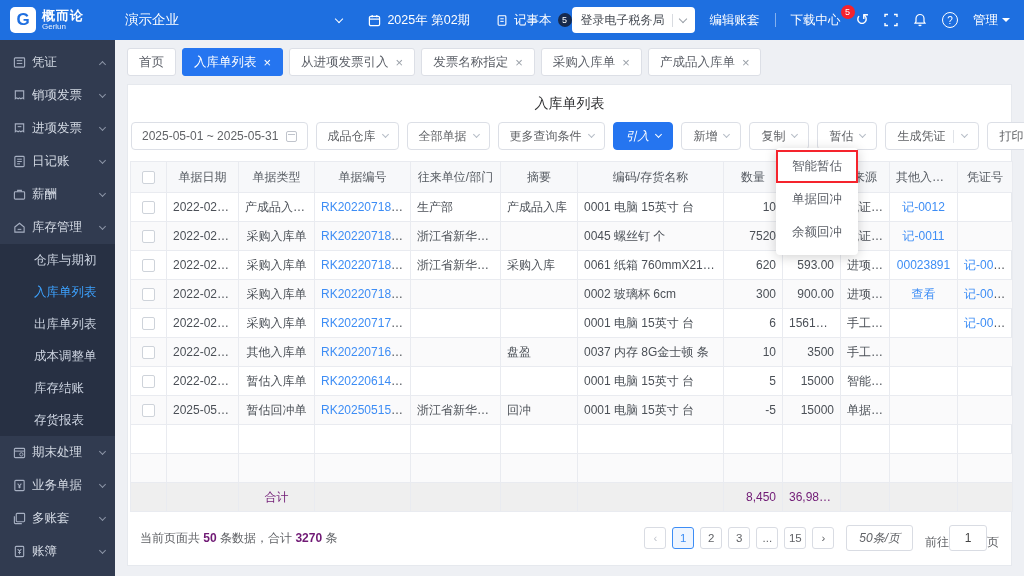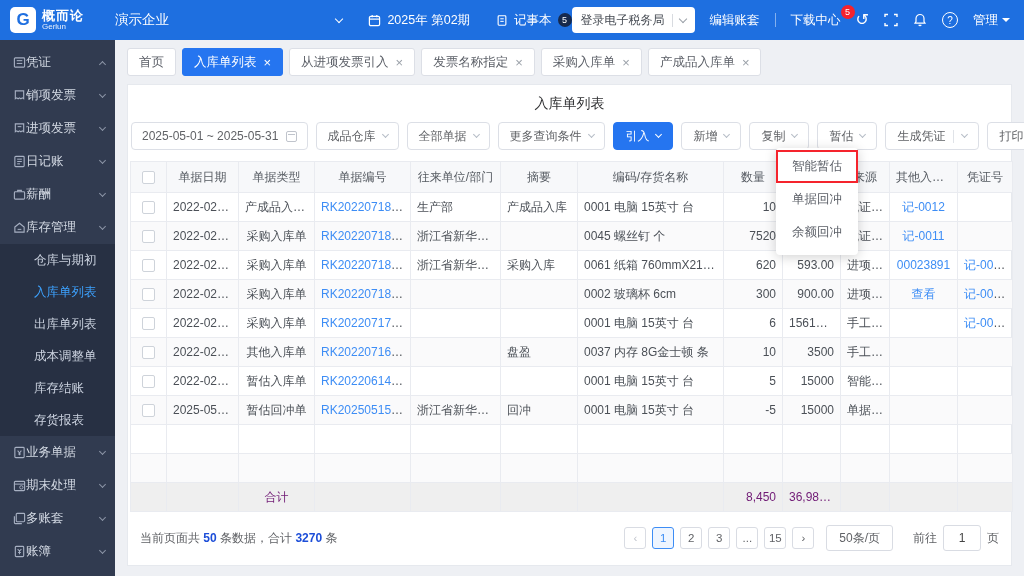--- a/index.html
+++ b/index.html
@@ -7,21 +7,21 @@
   body { font-family:"Liberation Sans","DejaVu Sans",sans-serif; font-size:12px; color:#333; background:#eef0f4; position:relative; }
   .app { display:flex; flex-direction:column; width:1024px; height:576px; }
 
   
   .topbar { height:40px; background:#1e6fe0; display:flex; align-items:center; color:#fff; flex:0 0 40px; padding-right:14px; }
   .logo { width:115px; display:flex; align-items:center; padding-left:10px; gap:6px; flex:0 0 115px; }
   .logo-mark { width:26px; height:26px; background:#fff; border-radius:5px; color:#1e6fe0; font-weight:bold; font-size:17px; display:flex; align-items:center; justify-content:center; }
   .logo-text { display:flex; flex-direction:column; line-height:1.05; }
   .logo-cn { font-size:13px; font-weight:bold; letter-spacing:1px; }
   .logo-en { font-size:8px; opacity:.9; }
-  .company-wrap { display:flex; align-items:center; width:240px; justify-content:space-between; }
+  .company-wrap { display:flex; align-items:center; width:240px; justify-content:space-between; margin-left:10px; }
   .company { font-size:13.5px; }
   .chv { display:inline-block; width:6px; height:6px; border-right:1.4px solid currentColor; border-bottom:1.4px solid currentColor; transform:rotate(45deg); margin-top:-3px; }
   .chv.up { transform:rotate(-135deg); margin-top:3px; }
   .hgroup { display:flex; align-items:center; gap:6px; margin-left:26px; font-size:12.5px; white-space:nowrap; }
   .badge-dark { background:#16294d; border-radius:50%; width:14px; height:14px; display:inline-flex; align-items:center; justify-content:center; font-size:9px; }
   .top-right { margin-left:auto; display:flex; align-items:center; gap:15px; font-size:12.5px; white-space:nowrap;justify-content:flex-end; }
   .tax-btn { background:#fff; color:#454a52; border:none; border-radius:4px; height:26px; display:flex; align-items:center; padding:0 9px; font-size:12px; cursor:pointer; font-family:inherit; }
   .tax-btn .vdiv { width:1px; height:13px; background:#d8dbe0; margin:0 7px; }
   .tax-btn .chv { color:#9aa0a8; }
   .hdivider { width:1px; height:14px; background:rgba(255,255,255,.45); }
@@ -31,21 +31,21 @@
   .undo-glyph { font-size:16px; line-height:1; }
   .qmark { width:16px; height:16px; border:1.2px solid #fff; border-radius:50%; display:inline-flex; align-items:center; justify-content:center; font-size:10px; }
   .caret-down { width:0; height:0; border:4px solid transparent; border-top-color:#fff; margin-top:4px; }
   .manage { display:flex; align-items:center; gap:4px; }
 
   
   .body { flex:1; display:flex; min-height:0; }
 
   
   .sidebar { width:115px; flex:0 0 115px; background:#313b50; color:#d3d9e3; overflow:hidden; padding-top:6px; }
-  .sb-item { height:33px; display:flex; align-items:center; padding:0 10px 0 12px; font-size:12.5px; cursor:pointer; }
+  .sb-item { height:33px; display:flex; align-items:center; padding:0 10px 0 12px; gap:6px; font-size:12.5px; cursor:pointer; }
   .sb-item .chv { margin-left:auto; color:#8b94a6; width:5px; height:5px; }
   .sb-ico { display:inline-flex; width:14px; justify-content:center; color:#a7b0c2; }
   .sb-sub { background:#273043; }
   .sb-sub-item { height:32px; line-height:32px; padding-left:34px; font-size:12.5px; color:#ccd3e0; cursor:pointer; }
   .sb-sub-item.active { color:#3da2ff; }
 
   
   .main { flex:1; display:flex; flex-direction:column; min-width:0; }
   .tabbar { padding:8px 0 0 12px; display:flex; gap:6px; flex:0 0 36px; }
   .tab { height:28px; display:flex; align-items:center; padding:0 11px; background:#fff; border:1px solid #dcdfe6; border-radius:3px; font-size:12.5px; color:#5a5e66; cursor:pointer; gap:7px; }
@@ -55,45 +55,45 @@
 
   .card { flex:1; margin:8px 12px 10px 12px; background:#fff; border:1px solid #e6e9ee; padding:10px 2px 12px 2px; display:flex; flex-direction:column; min-height:0; }
   .page-title { text-align:center; font-size:14px; color:#303133; font-weight:500; }
   .controls { display:flex; align-items:center; margin:9px 1px 0 1px; gap:8px; }
   .ctrl { height:28px; border:1px solid #dcdfe6; border-radius:4px; background:#fff; display:flex; align-items:center; padding:0 10px; color:#606266; font-size:12px; gap:8px; cursor:pointer; white-space:nowrap; }
   .ctrl .chv, .btn .chv { color:#b6bcc6; width:5px; height:5px; }
   .cal-glyph { width:11px; height:11px; border:1.3px solid #c0c4cc; border-radius:2px; position:relative; }
   .cal-glyph:before { content:""; position:absolute; left:1px; right:1px; top:2px; border-top:1.3px solid #c0c4cc; }
   .btn-group { margin-left:auto; display:flex; gap:8px; }
   .btn { height:28px; border:1px solid #dcdfe6; border-radius:4px; background:#fff; display:flex; align-items:center; padding:0 11px; color:#606266; font-size:12px; gap:7px; cursor:pointer; font-family:inherit; white-space:nowrap; }
-  .btn.primary { background:#2575f0; border-color:#2575f0; color:#fff; }
+  .btn.primary { background:#2575f0; border-color:#2575f0; color:#fff;font-style:italic; }
   .btn.primary .chv { color:#fff; }
   .btn .vdiv { width:1px; height:13px; background:#e0e3e8; margin:0 1px; }
 
   
   .tbl-wrap { margin-top:11px; }
   table { width:100%; border-collapse:collapse; table-layout:fixed; font-size:12px; }
   th, td { border:1px solid #e9ebf0; height:29px; padding:0 6px; overflow:hidden; white-space:nowrap; text-overflow:ellipsis; }
   th { background:#f7f8fa; font-weight:normal; color:#555a61; height:31px; text-align:center; }
   td { color:#4b5057; }
   tbody tr:nth-child(even) td { background:#fafafb; }
   tr.total-row td { background:#efefef !important; color:#701a75; }
   .al-left { text-align:left; } .al-center { text-align:center; } .al-right { text-align:right; }
   .cbx { display:inline-block; width:13px; height:13px; border:1px solid #ced3da; border-radius:2px; background:#fff; vertical-align:middle; cursor:pointer; }
   .lnk { color:#3d8df5; cursor:pointer; }
 
   
   .foot { margin-top:auto; display:flex; align-items:center; padding:12px 10px 2px 10px; color:#606266; }
-  .foot b { color:#1d4ed8; }
+  .foot b { color:#701a75; }
   .pager { margin-left:auto; display:flex; align-items:center; gap:6px; }
   .pg { min-width:22px; height:22px; border:1px solid #d9dce3; border-radius:3px; background:#fff; display:flex; align-items:center; justify-content:center; font-size:11.5px; color:#606266; cursor:pointer; padding:0 3px; }
   .pg.active { border-color:#3d8df5; color:#3d8df5; background:#eef5ff; }
   .pg.dis { color:#c0c4cc; }
-  .size-sel { height:26px; border:1px solid #d9dce3; border-radius:3px; background:#fff; display:flex; align-items:center; padding:0 12px; color:#606266; cursor:pointer; margin-left:6px; }
-  .goto { display:flex; align-items:center; gap:6px; margin-left:14px; color:#606266; }
+  .size-sel { height:26px; border:1px solid #d9dce3; border-radius:3px; background:#fff; display:flex; align-items:center; padding:0 12px; color:#606266; cursor:pointer; margin-left:6px;font-style:italic; }
+  .goto { display:flex; align-items:flex-end; margin-left:6px; color:#606266; }
   .goto input { width:38px; height:26px; border:1px solid #d9dce3; border-radius:3px; text-align:center; font-size:12px; color:#444; font-family:inherit; }
 
   
   .dropdown { position:absolute; left:776px; top:148px; width:82px; background:#fff; border-radius:4px; box-shadow:0 2px 12px rgba(0,0,0,.18); padding:2px 0 6px 0; z-index:50; }
   .dd-item { height:33px; line-height:33px; text-align:center; font-size:12.5px; color:#5a5e66; cursor:pointer; }
   .dd-item.hl { border:2px solid #f5242d; line-height:29px; }
 </style>
 </head>
 <body>
 
@@ -234,36 +234,36 @@
         <div class="sb-sub-item">仓库与期初</div>
         <div class="sb-sub-item active">入库单列表</div>
         <div class="sb-sub-item">出库单列表</div>
         <div class="sb-sub-item">成本调整单</div>
         <div class="sb-sub-item">库存结账</div>
         <div class="sb-sub-item">存货报表</div>
       </div>
       <div class="sb-item">
         <span class="sb-ico">
             <svg width="13" height="13" viewBox="0 0 14 14">
-              <rect x="2" y="1.5" width="10" height="11" rx="1" fill="none" stroke="currentColor" stroke-width="1.2"></rect>
-              <path d="M5 5l2 2.5L9 5M7 7.5V10M5.5 8.5h3" fill="none" stroke="currentColor" stroke-width="1.1"></path>
-            </svg>
-          </span>
-        <span>业务单据</span>
-        <span class="chv"></span>
-      </div>
-      <div class="sb-item">
-        <span class="sb-ico">
-            <svg width="13" height="13" viewBox="0 0 14 14">
               <rect x="1.5" y="2.5" width="11" height="10" rx="1" fill="none" stroke="currentColor" stroke-width="1.2"></rect>
               <line x1="1.5" y1="5.5" x2="12.5" y2="5.5" stroke="currentColor" stroke-width="1.1"></line>
               <circle cx="9" cy="9" r="1.8" fill="none" stroke="currentColor" stroke-width="1"></circle>
             </svg>
           </span>
         <span>期末处理</span>
+        <span class="chv"></span>
+      </div>
+      <div class="sb-item">
+        <span class="sb-ico">
+            <svg width="13" height="13" viewBox="0 0 14 14">
+              <rect x="2" y="1.5" width="10" height="11" rx="1" fill="none" stroke="currentColor" stroke-width="1.2"></rect>
+              <path d="M5 5l2 2.5L9 5M7 7.5V10M5.5 8.5h3" fill="none" stroke="currentColor" stroke-width="1.1"></path>
+            </svg>
+          </span>
+        <span>业务单据</span>
         <span class="chv"></span>
       </div>
       <div class="sb-item">
         <span class="sb-ico">
             <svg width="13" height="13" viewBox="0 0 14 14">
               <rect x="3.5" y="1.5" width="9" height="9" rx="1" fill="none" stroke="currentColor" stroke-width="1.2"></rect>
               <path d="M1.5 4.5v7a1 1 0 0 0 1 1h7" fill="none" stroke="currentColor" stroke-width="1.2"></path>
             </svg>
           </span>
         <span>多账套</span>

